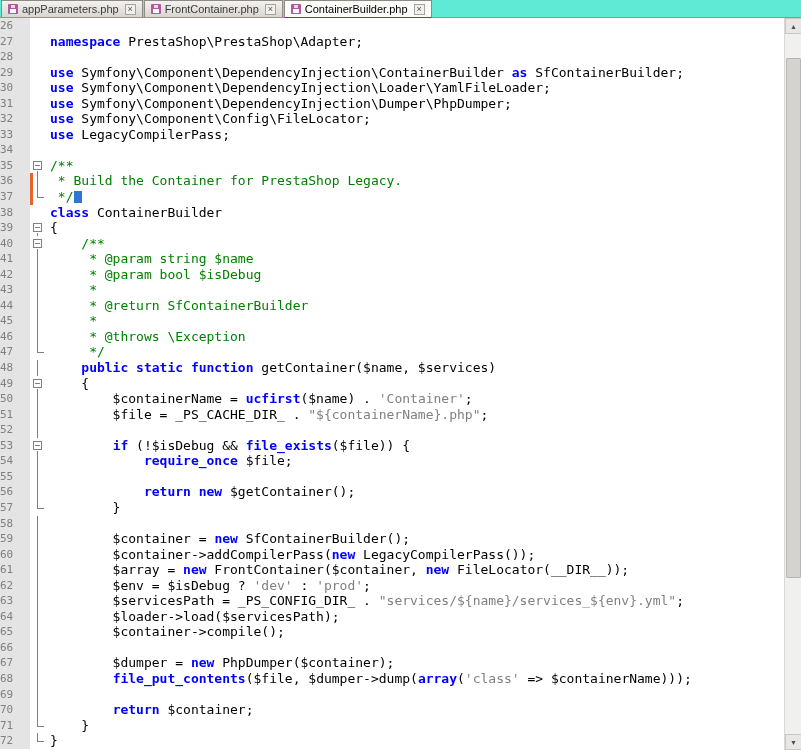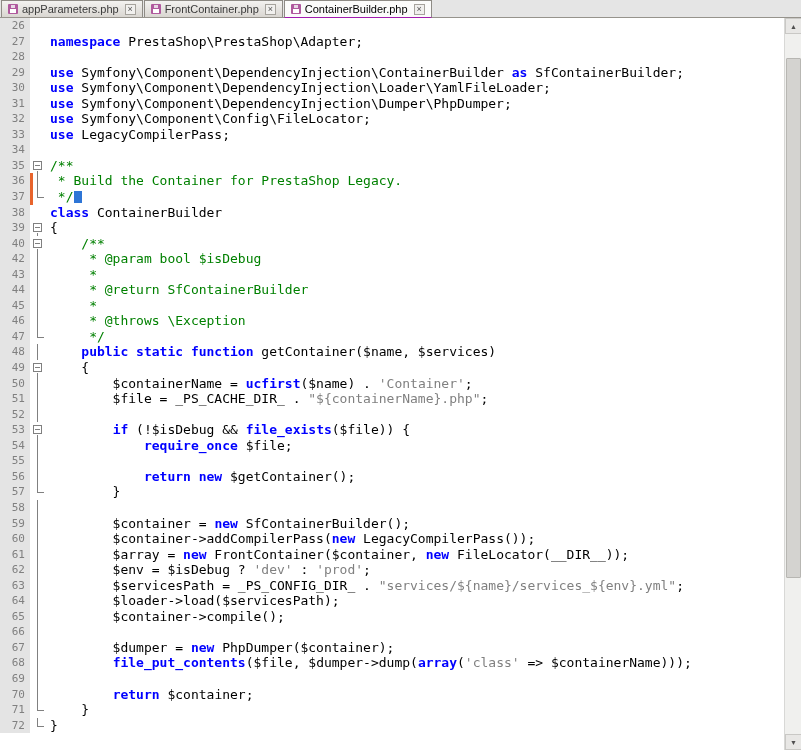--- a/index.html
+++ b/index.html
@@ -5,38 +5,38 @@
   :root{
     --kw:#0000ff; --com:#008000; --str:#808080; --def:#000000;
     --gutbg:#e4e4e4; --gutfg:#808080; --fld:#808080; --chg:#e8642c; --caret:#2e75d6;
   }
   *{box-sizing:border-box}
   html,body{margin:0;padding:0}
   body{width:801px;height:750px;overflow:hidden;background:#fff;position:relative;
        font-family:"Liberation Sans",sans-serif}
 
   
-  .tabbar{position:absolute;left:0;top:0;width:801px;height:18px;background:#e5e5e5;
+  .tabbar{position:absolute;left:0;top:0;width:801px;height:18px;background:#5eead4;
           border-bottom:1px solid #96938c;display:flex;align-items:flex-start}
   .tab{display:flex;align-items:center;height:17px;padding:0 6px;margin-left:1px;
        border:1px solid #8e8b85;border-bottom:none;background:linear-gradient(#f3f2f0,#d9d6d1);
        font-size:11px;color:#3a3a3a;cursor:default;white-space:nowrap}
   .tab.active{background:#fbfbfa;height:18px;margin-bottom:-1px;border-bottom:1px solid #a21caf;
        color:#000;z-index:2}
   .ticon{width:10px;height:10px;flex:0 0 10px;background:#b05a9e;position:relative;
          margin-right:4px;border-radius:1px}
   .ticon::before{content:"";position:absolute;left:3px;top:1px;width:4px;height:3px;background:#e9d7e6}
   .ticon::after{content:"";position:absolute;left:2px;top:5px;width:6px;height:4px;background:#fff}
   .tclose{margin-left:6px;width:11px;height:11px;border:1px solid #a6a39d;background:#f1f0ee;
           font:9px/9px "Liberation Sans",sans-serif;text-align:center;color:#555}
 
   
   .editor{position:absolute;left:0;top:18px;right:17px;bottom:0;background:#fff;overflow:hidden}
   .line{display:flex;height:15.55px;line-height:15.55px}
-  .ln{flex:0 0 30px;width:30px;text-align:right;padding-right:5px;background:var(--gutbg);
+  .ln{flex:0 0 30px;width:30px;padding-right:5px;background:var(--gutbg);
       color:var(--gutfg);font:11px/15.55px "DejaVu Sans Mono","Liberation Mono",monospace}
   .fold{position:relative;flex:0 0 16px;width:16px;background:#fff}
   .fold i{position:absolute;display:block}
   .fb{left:3px;top:3px;width:9px;height:9px;border:1px solid var(--fld);background:#fff;z-index:2}
   .fb::after{content:"";position:absolute;left:1px;right:1px;top:3px;height:1px;background:var(--fld)}
   .fdown{left:7px;top:13px;bottom:0;width:1px;background:var(--fld)}
   .fv{left:7px;top:0;bottom:0;width:1px;background:var(--fld)}
   .fvt{left:7px;top:0;height:8px;width:1px;background:var(--fld)}
   .fh{left:7px;top:8px;width:7px;height:1px;background:var(--fld)}
   .chg{left:0;top:0;bottom:0;width:3px;background:var(--chg)}
@@ -166,20 +166,27 @@
     </div>
     <div class="line">
       <span class="ln">40</span>
       <span class="fold">
         <i class="fb"></i>
         <i class="fdown"></i>
       </span>
       <span class="code"><span class="tk-c">    /**</span></span>
     </div>
     <div class="line">
+      <span class="ln">41</span>
+      <span class="fold">
+        <i class="fv"></i>
+      </span>
+      <span class="code"><span class="tk-c">     * @param string $name</span></span>
+    </div>
+    <div class="line">
       <span class="ln">42</span>
       <span class="fold">
         <i class="fv"></i>
       </span>
       <span class="code"><span class="tk-c">     * @param bool $isDebug</span></span>
     </div>
     <div class="line">
       <span class="ln">43</span>
       <span class="fold">
         <i class="fv"></i>

